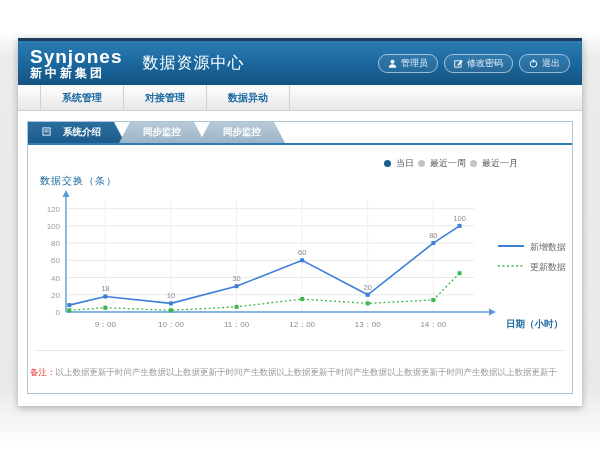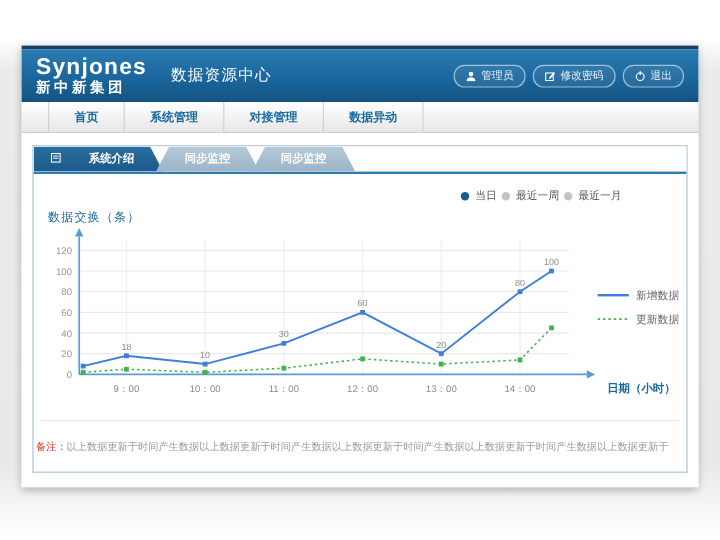--- a/index.html
+++ b/index.html
@@ -15,21 +15,21 @@
   
   .top-strip { height:3px; background:#1d3e5f; }
   .header {
     height:44px; display:flex; align-items:center; padding:0 12px;
     background:linear-gradient(180deg,#2b7cb2 0%,#1a669d 55%,#14537f 100%);
     color:#fff;
   }
   .logo { display:flex; flex-direction:column; line-height:1.05; cursor:pointer; }
   .logo-en { font-size:19px; font-weight:bold; letter-spacing:1px; }
   .logo-cn { font-size:12px; font-weight:bold; letter-spacing:3px; }
-  .app-title { font-size:13px; margin-left:20px; letter-spacing:1px; }
+  .app-title { font-size:16px; margin-left:20px; letter-spacing:1px; }
   .header-actions { margin-left:auto; display:flex; gap:6px; align-items:flex-start; }
   .pill {
     display:flex; align-items:center; gap:4px; font-size:9px; color:#e9f2f9;
     border:1px solid rgba(255,255,255,.55); border-radius:9px;
     padding:2px 9px; background:rgba(255,255,255,.07); cursor:pointer;
   }
   .pill svg { display:block; }
   
   .nav {
     height:26px; display:flex; align-items:stretch;
@@ -40,21 +40,21 @@
   .nav-item {
     display:flex; align-items:center; padding:0 21px; font-size:10px; font-weight:bold;
     color:#1a6aa0; border-right:1px solid #d2d2d2; cursor:pointer;
   }
   .nav-item:first-child { border-left:1px solid #d2d2d2; }
   
   .content { padding:10px 9px 12px; background:#fff; }
   .panel { border:1px solid #aac4d8; }
   .tabs-row { display:flex; align-items:flex-end; padding:0; background:#fff; border-bottom:2px solid #2e7cb4; }
   .tab {
-    height:21px; display:flex; align-items:center; gap:23px;
+    height:21px; display:flex; align-items:center; gap:12px;
     font-size:9.5px; font-weight:bold; color:#fff; padding:0 18px;
     cursor:pointer;
   }
   .tab.active {
     background:linear-gradient(180deg,#2a6f9f,#1b5a8a);
     clip-path:polygon(0 0,calc(100% - 11px) 0,100% 100%,0 100%);
     padding:0 24px 0 14px;
   }
   .tab.inactive {
     background:linear-gradient(180deg,#b7cad8,#9cb4c7);
@@ -112,21 +112,20 @@
               <circle cx="5" cy="5.4" r="3.6" fill="none" stroke="#fff" stroke-width="1.1"></circle>
               <line x1="5" y1="0.4" x2="5" y2="4" stroke="#fff" stroke-width="1.3"></line>
             </svg>
         </span>
         <span>退出</span>
       </div>
     </div>
   </div>
 
   <div class="nav">
-    <div class="nav-item">首页</div>
     <div class="nav-item">系统管理</div>
     <div class="nav-item">对接管理</div>
     <div class="nav-item">数据异动</div>
   </div>
 
   <div class="content">
     <div class="panel">
       <div class="tabs-row">
         <div class="tab active">
           <span>

